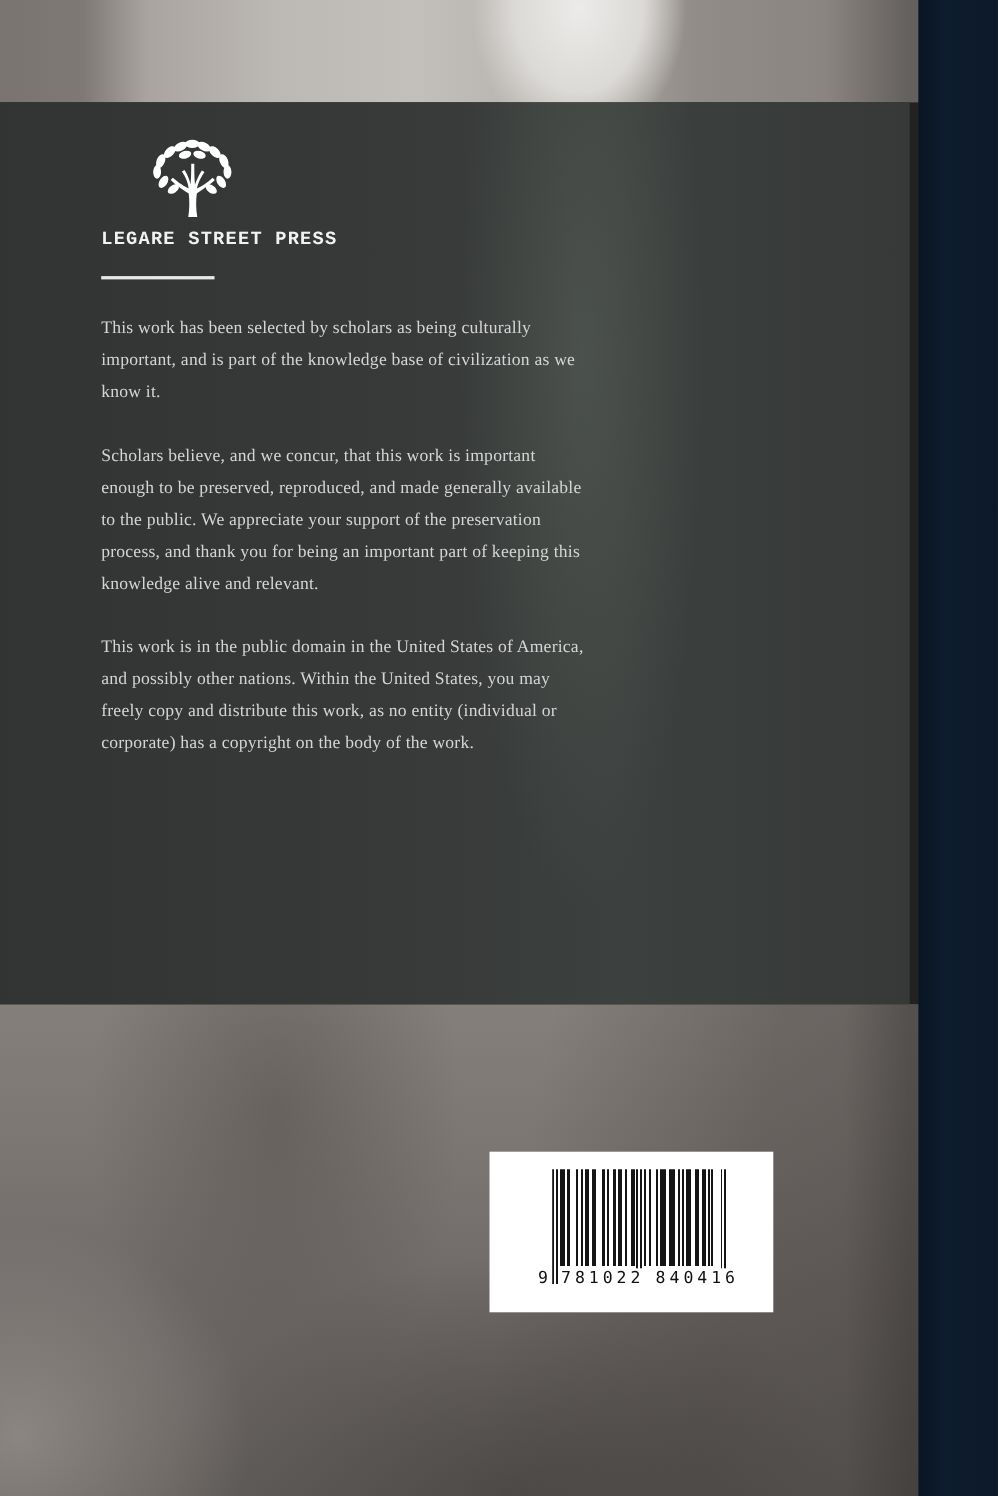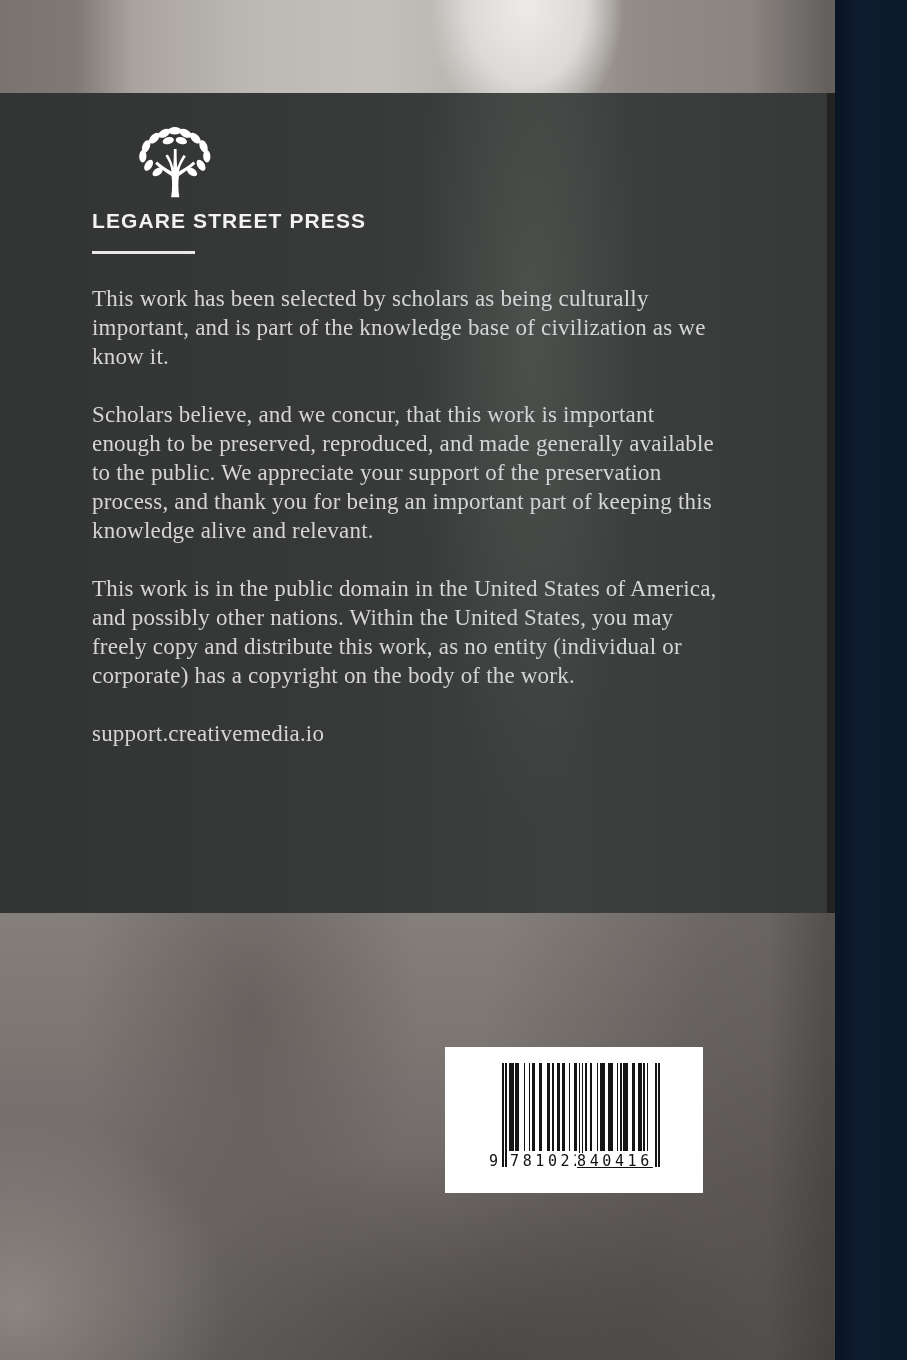--- a/index.html
+++ b/index.html
@@ -34,44 +34,44 @@
   
   .panel{
     position:absolute;left:0;top:93px;width:827px;height:820px;
     background:
       radial-gradient(ellipse 160px 720px at 64% 28%, rgba(122,132,124,0.26), rgba(122,132,124,0) 70%),
       linear-gradient(90deg,#313432 0%,#373a38 45%,#3c403e 68%,#363937 100%);
   }
   .logo{position:absolute;left:133px;top:32px;width:82px;height:74px;}
   .wordmark{
     position:absolute;left:92px;top:116px;
-    font-family:Liberation Sans, sans-serif;
-    font-size:21px;font-weight:600;letter-spacing:1.1px;color:#f2f2f2;
+    font-family:Liberation Mono, monospace;
+    font-size:17px;font-weight:600;letter-spacing:1.1px;color:#f2f2f2;
     white-space:nowrap;
   }
   .divider{position:absolute;left:92px;top:158px;width:103px;height:2.5px;background:#e8e8e8;}
   .text{position:absolute;left:92px;top:191px;width:672px;}
   .text p{
-    margin:0 0 29px 0;font-size:23px;line-height:29px;color:#d5d5d5;
+    margin:0 0 29px 0;font-size:16px;line-height:29px;color:#d5d5d5;
     white-space:pre-line;letter-spacing:0.2px;
   }
   
   .barcode-box{
     position:absolute;left:445px;top:1047px;width:258px;height:146px;
     background:#ffffff;
   }
   .barcode-box svg{position:absolute;left:57px;top:16px;}
   .bc-digit{
     position:absolute;top:106px;
     font-family:"DejaVu Sans Mono", monospace;
     font-size:15px;color:#111;background:#fff;line-height:17px;
   }
   .bc-first{left:44px;}
   .bc-left{left:64px;letter-spacing:3.6px;padding:0 1px;}
-  .bc-right{left:131px;letter-spacing:3.6px;padding:0 1px;text-decoration:underline;}
+  .bc-right{left:150px;letter-spacing:3.6px;padding:0 1px;}
 </style>
 </head>
 <body>
 
 <div class="cover">
 
   <div class="photo-top"></div>
   <div class="photo-bottom"></div>
   <div class="spine"></div>
 
@@ -107,21 +107,20 @@
 know it.</p>
       <p>Scholars believe, and we concur, that this work is important
 enough to be preserved, reproduced, and made generally available
 to the public. We appreciate your support of the preservation
 process, and thank you for being an important part of keeping this
 knowledge alive and relevant.</p>
       <p>This work is in the public domain in the United States of America,
 and possibly other nations. Within the United States, you may
 freely copy and distribute this work, as no entity (individual or
 corporate) has a copyright on the body of the work.</p>
-      <p>support.creativemedia.io</p>
     </div>
   </div>
 
   <div class="barcode-box">
     <svg id="barcode-svg" width="158" height="106" shape-rendering="crispEdges">
         <rect x="0.00" y="0" width="1.66" height="104" fill="#151515"></rect>
         <rect x="3.33" y="0" width="1.66" height="104" fill="#151515"></rect>
         <rect x="6.65" y="0" width="1.66" height="88" fill="#151515"></rect>
         <rect x="8.32" y="0" width="1.66" height="88" fill="#151515"></rect>
         <rect x="9.98" y="0" width="1.66" height="88" fill="#151515"></rect>

